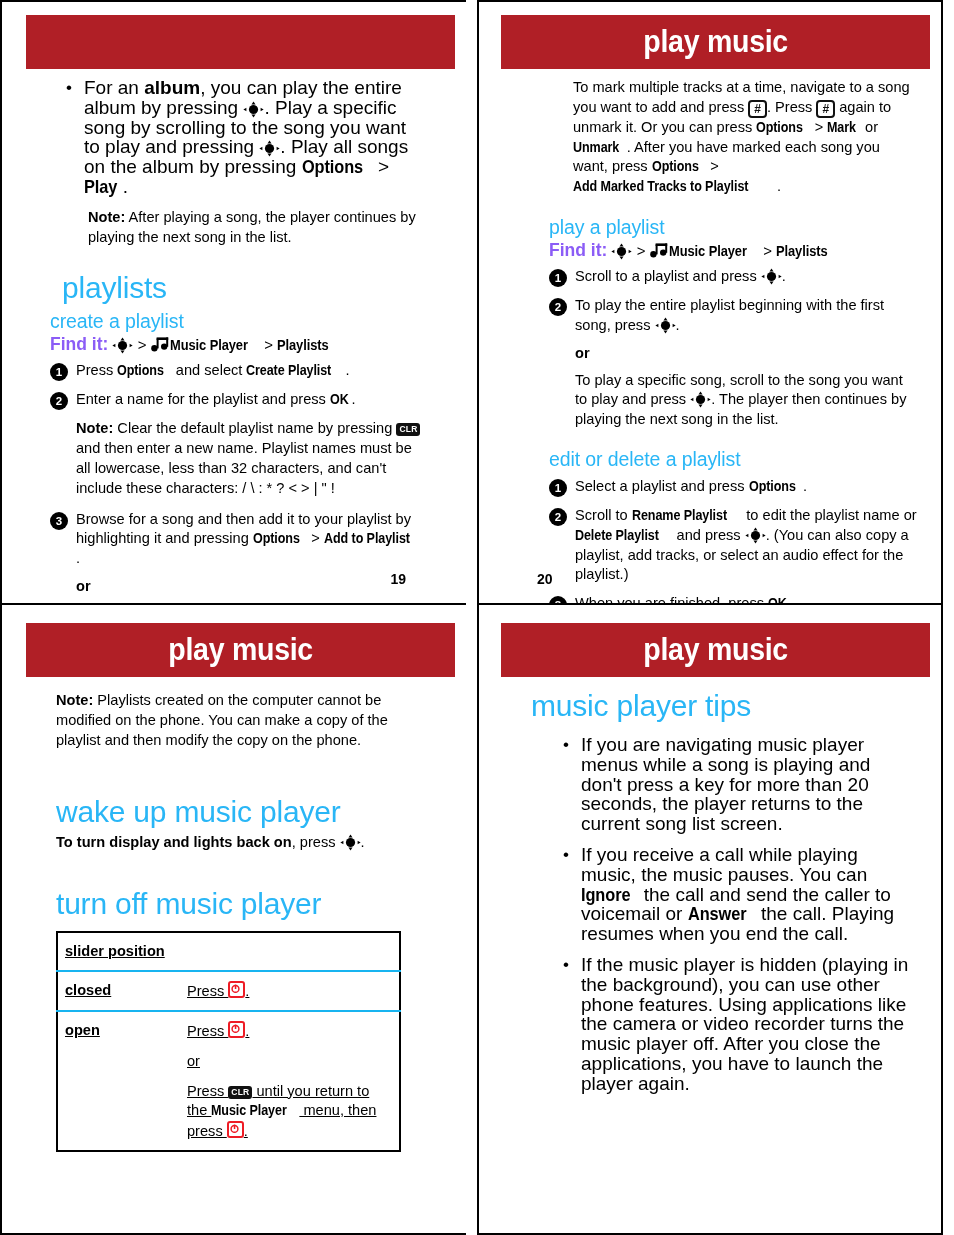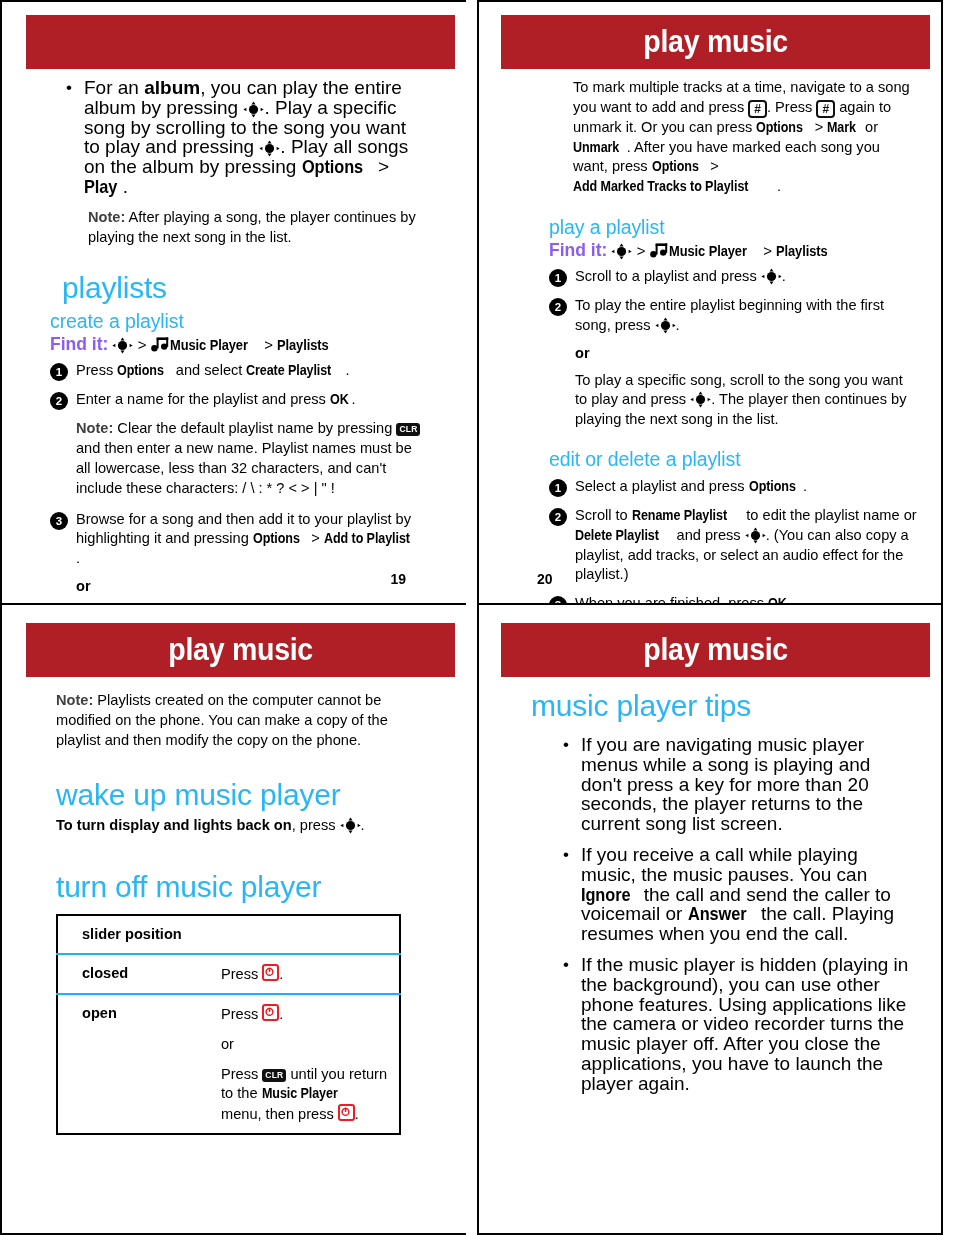--- a/index.html
+++ b/index.html
@@ -36,21 +36,21 @@
   .p21 .banner{left:24px;top:18px;width:429px;}
   .p22 .banner{left:24px;top:18px;width:429px;}
 
   
   .body{position:absolute;left:0;top:0;width:477px;}
   p{margin:0 0 11px 0;font-size:14.6px;line-height:19.8px;}
   b, strong{font-weight:bold;}
   .kw{font-weight:bold;font-family:"Liberation Sans",sans-serif;
       font-stretch:condensed;transform:scaleX(.86);display:inline-block;
       transform-origin:left center;letter-spacing:-.1px;}
-  .note-lbl{color:#404040;font-weight:bold;}
+  .note-lbl{color:#000000;font-weight:bold;}
 
   
   h1.sec{color:#29b6f6;font-weight:normal;font-size:30px;line-height:34px;margin:0 0 4px 0;letter-spacing:-.2px;}
   h2.sub{color:#29b6f6;font-weight:normal;font-size:19.5px;line-height:24px;margin:0 0 1px 0;letter-spacing:-.1px;}
   .findit{font-size:15px;line-height:21px;margin:0 0 6px 0;}
   .findit .fl{color:#8b5cf6;font-weight:bold;font-size:17.5px;}
 
   
   .step{display:flex;margin:0 0 9px 0;}
   .step .num{
@@ -89,21 +89,21 @@
     display:inline-block;border:2px solid #ee1c25;border-radius:3px;
     width:13px;height:13px;position:relative;vertical-align:-2px;background:#fff;
   }
   .keypwr svg{position:absolute;left:1px;top:1px;}
 
   
   table.slider{
     border-collapse:collapse;width:345px;border:2px solid #000;
     font-size:14.6px;
   }
-  table.slider td{padding:9px 10px 9px 24px;vertical-align:top;line-height:19.6px;}
+  table.slider td{padding:9px 10px 9px 7px;vertical-align:top;line-height:19.6px;text-decoration:underline;}
   table.slider tr.hdr td{font-weight:bold;padding-bottom:8px;}
   table.slider tr.row{border-top:2.5px solid #18b4f0;}
   table.slider td.lab{width:105px;font-weight:bold;}
 
   
   .pgnum{position:absolute;font-size:14px;font-weight:bold;}
 </style>
 </head>
 <body>
 
@@ -264,21 +264,21 @@
 
   <div class="page p21">
     <div class="banner">
       <span class="bt">play music</span>
     </div>
 
     <div class="body" style="left:54px;top:86px;width:372px;">
 
       <p><span class="note-lbl">Note:</span><span> Playlists created on the computer cannot be modified on the phone. You can make a copy of the playlist and then modify the copy on the phone.</span></p>
 
-      <h1 class="sec" style="margin-top:28px;">wake up music player</h1>
+      <h1 class="sec" style="margin-top:45px;">wake up music player</h1>
 
 
       <p><b>To turn display and lights back on</b><span>, press </span><span class="navkey"><svg width="21" height="17" viewBox="0 0 21 17">
               <circle cx="10.5" cy="8.5" r="4.6" fill="#000"></circle>
               <path d="M10.5 0.4 L8.5 3.4 L12.5 3.4 Z" fill="#000"></path>
               <path d="M10.5 16.6 L8.5 13.6 L12.5 13.6 Z" fill="#000"></path>
               <path d="M0.4 8.5 L3.4 6.8 L3.4 10.2 Z" fill="#000"></path>
               <path d="M20.6 8.5 L17.6 6.8 L17.6 10.2 Z" fill="#000"></path>
             </svg></span><span>.</span></p>
 

